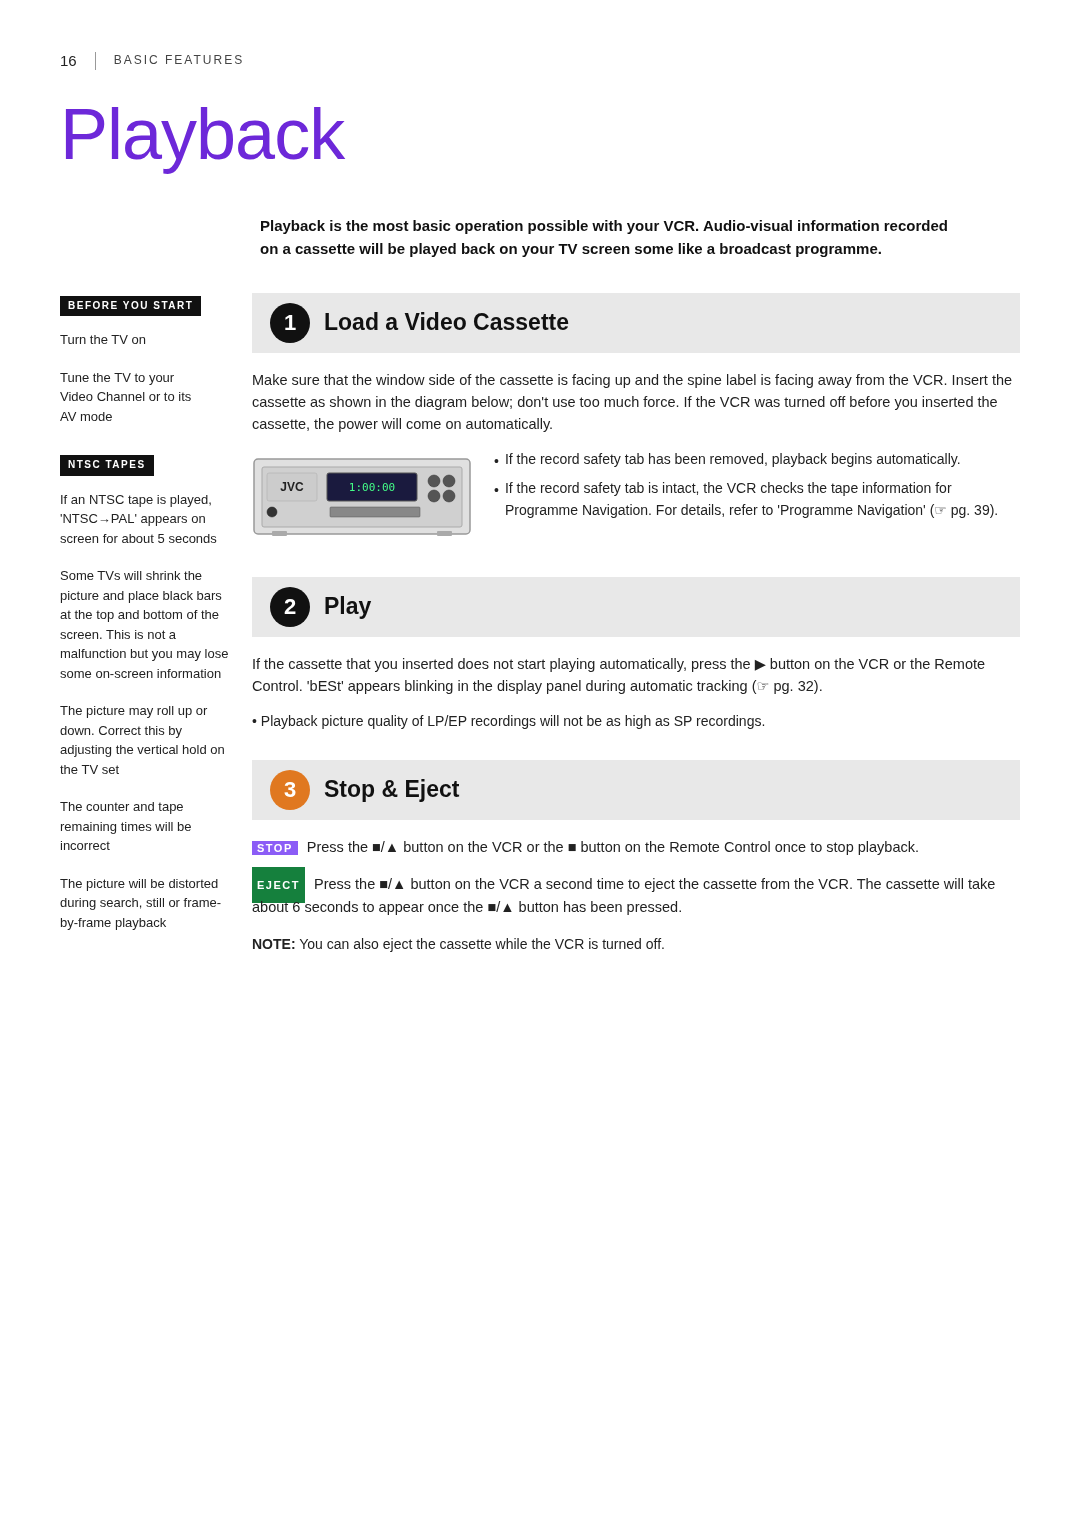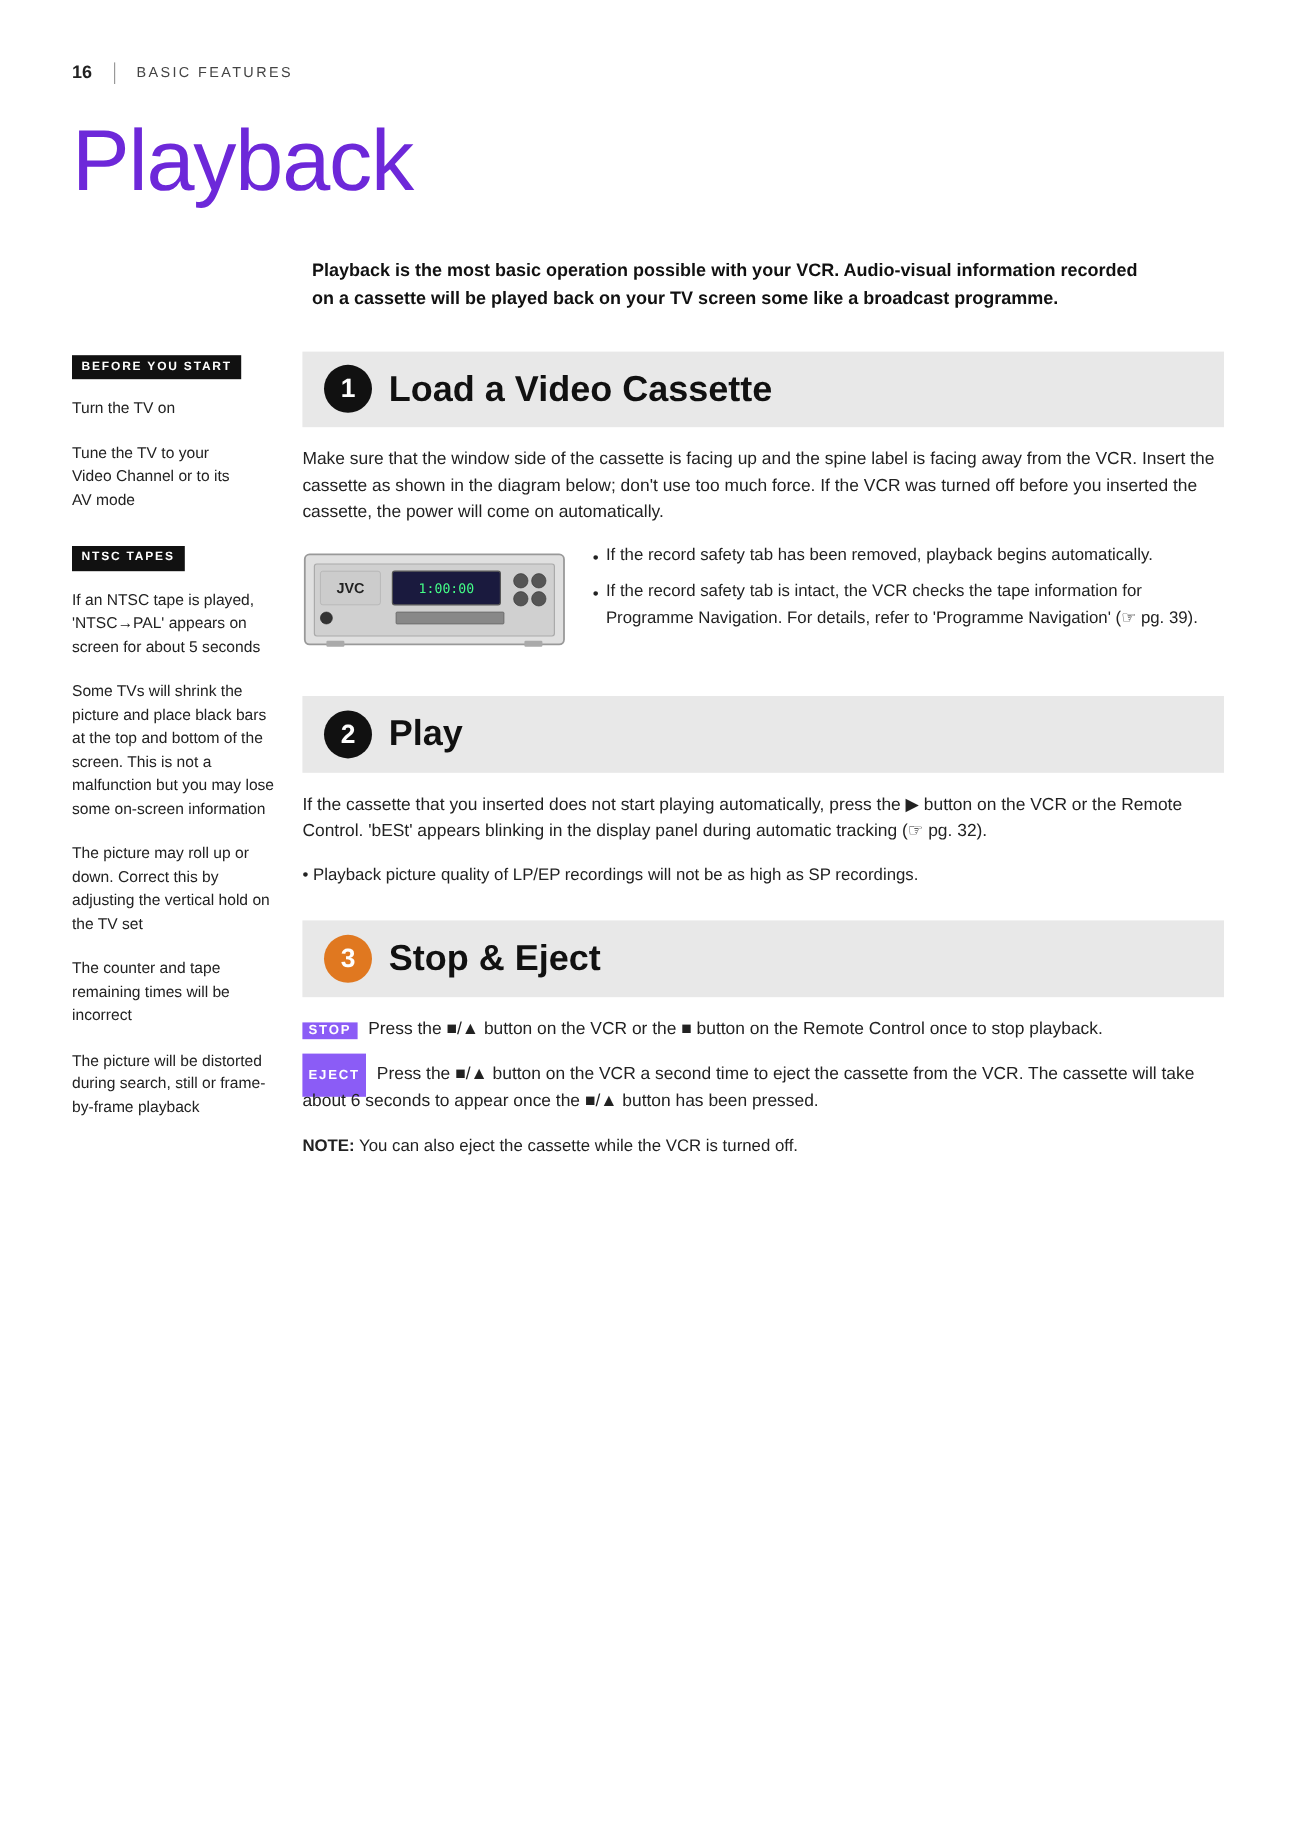--- a/index.html
+++ b/index.html
@@ -19,21 +19,21 @@
       position: relative;
     }
     .page-header {
       display: flex;
       align-items: center;
       gap: 18px;
       margin-bottom: 10px;
     }
     .page-num {
       font-size: 15px;
-      font-weight: bold;
+      font-weight: normal;
       color: #222;
     }
     .page-section-label {
       font-size: 12px;
       letter-spacing: 2px;
       color: #444;
       text-transform: uppercase;
       font-weight: normal;
     }
     .header-divider {
@@ -112,21 +112,21 @@
       align-items: center;
       justify-content: center;
       font-size: 22px;
       font-weight: 900;
       color: #fff;
       flex-shrink: 0;
     }
     .circle-black { background: #111; }
     .circle-orange { background: #e07820; }
     .section-title {
-      font-size: 30px;
+      font-size: 23px;
       font-weight: 900;
       color: #111;
       font-family: 'Arial Black', 'Arial', sans-serif;
     }
     .section-body {
       font-size: 14.5px;
       color: #222;
       line-height: 1.52;
       margin-bottom: 14px;
     }
@@ -172,21 +172,21 @@
       background: #8b5cf6;
       color: #fff;
       padding: 1px 5px;
       margin-right: 5px;
     }
     .label-eject {
       font-size: 11px;
       font-weight: 900;
       letter-spacing: 1.5px;
       text-transform: uppercase;
-      background: #8b5cf6;
+      background: #15803d;
       color: #fff;
       padding: 12px 5px;
       margin-right: 5px;
     }
     .stop-eject-body {
       font-size: 14.5px;
       color: #222;
       line-height: 1.6;
       margin-bottom: 14px;
     }

